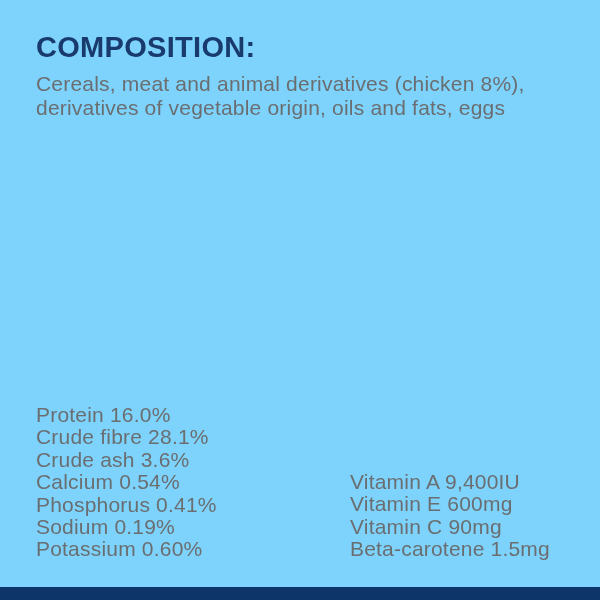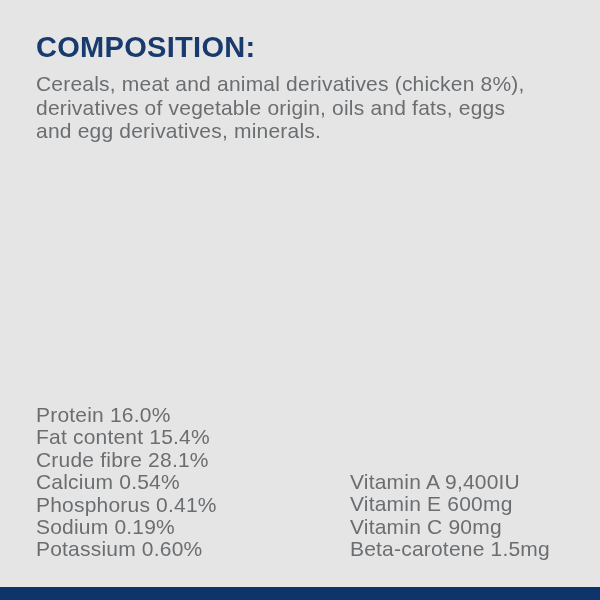--- a/index.html
+++ b/index.html
@@ -10,21 +10,21 @@
     width: 600px;
     height: 600px;
     background: #ffffff;
     font-family: "Liberation Sans", sans-serif;
     position: relative;
     overflow: hidden;
   }
   .label-page {
     position: absolute;
     inset: 0;
-    background: #e5e5e5;
+    background: #7dd3fc;
   }
   .section-heading {
     position: absolute;
     left: 36px;
     color: #183a6d;
     font-weight: bold;
     font-size: 29px;
     line-height: 1;
     letter-spacing: 0.3px;
     white-space: nowrap;
@@ -73,28 +73,27 @@
 </head>
 <body>
 
 <div class="label-page">
 
   <div class="section-heading" id="composition-heading">COMPOSITION:</div>
 
   <div class="body-text" id="composition-paragraph">
     <div>Cereals, meat and animal derivatives (chicken 8%),</div>
     <div>derivatives of vegetable origin, oils and fats, eggs</div>
-    <div>and egg derivatives, minerals.</div>
   </div>
 
 
   <div class="body-text nutrient-column" id="analytical-left-column">
     <div>Protein 16.0%</div>
-    <div>Fat content 15.4%</div>
     <div>Crude fibre 28.1%</div>
+    <div>Crude ash 3.6%</div>
     <div>Calcium 0.54%</div>
     <div>Phosphorus 0.41%</div>
     <div>Sodium 0.19%</div>
     <div>Potassium 0.60%</div>
   </div>
 
   <div class="body-text nutrient-column" id="analytical-right-column">
     <div>Vitamin A 9,400IU</div>
     <div>Vitamin E 600mg</div>
     <div>Vitamin C 90mg</div>

